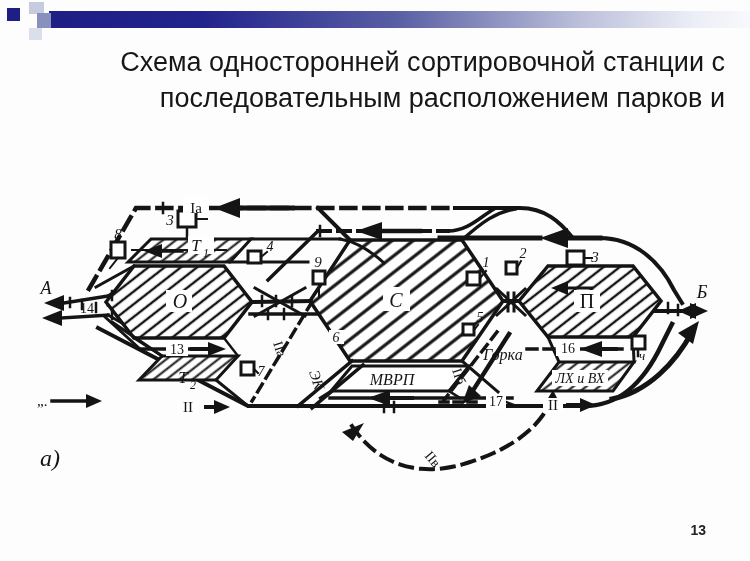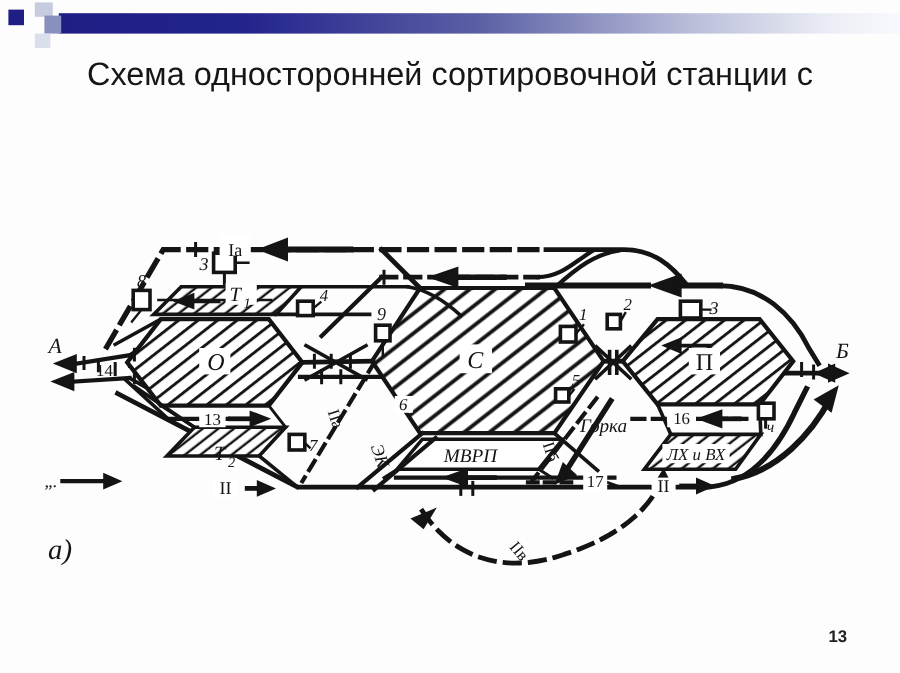--- a/index.html
+++ b/index.html
@@ -6,40 +6,41 @@
   .slide{position:relative;width:750px;height:561px;background:#fdfdfd;overflow:hidden;
          font-family:"Liberation Sans",sans-serif;}
   
   .deco-bar{position:absolute;left:49px;top:11px;width:701px;height:17px;
     background:linear-gradient(to right,#1e1e85 0%,#23238d 22%,#5a60a4 50%,#b9bdd9 75%,#eceef6 92%,#f8f9fc 100%);}
   .sq{position:absolute;}
   .sq-dark{left:7px;top:8px;width:13px;height:13px;background:#1e1e85;}
   .sq-light-top{left:29px;top:2px;width:15px;height:12px;background:#c7cbdf;}
   .sq-mid{left:37px;top:13px;width:14px;height:15px;background:#8890bd;}
   .sq-light-bottom{left:29px;top:28px;width:13px;height:12px;background:#dbdeeb;}
-  .title{position:absolute;top:44px;left:25px;right:25px;text-align:center;
+  .title{position:absolute;top:44px;left:25px;right:25px;text-align:right;
          font-size:27px;line-height:36px;color:#161616;font-weight:400;}
   .page-number{position:absolute;right:44px;top:522px;font-size:14px;font-weight:bold;color:#222;}
   svg{position:absolute;left:0;top:0;}
   svg text{font-family:"Liberation Serif",serif;fill:#141414;}
   .it{font-style:italic;}
 </style>
 </head>
 <body>
 
 <div class="slide">
 
   <div class="deco-bar"></div>
   <div class="sq sq-dark"></div>
   <div class="sq sq-light-top"></div>
   <div class="sq sq-mid"></div>
   <div class="sq sq-light-bottom"></div>
 
   <div class="title">
     <div>Схема односторонней сортировочной станции с</div>
+    <div>последовательным расположением парков и</div>
   </div>
 
   <svg width="750" height="561" viewBox="0 0 750 561">
     <defs>
       <pattern id="hatchA" width="10" height="10" patternUnits="userSpaceOnUse" patternTransform="rotate(52)">
         <rect width="10" height="10" fill="#ffffff"></rect>
         <line x1="2" y1="0" x2="2" y2="10" stroke="#141414" stroke-width="2.4"></line>
       </pattern>
       <pattern id="hatchB" width="13" height="13" patternUnits="userSpaceOnUse" patternTransform="rotate(52)">
         <rect width="13" height="13" fill="#ffffff"></rect>

